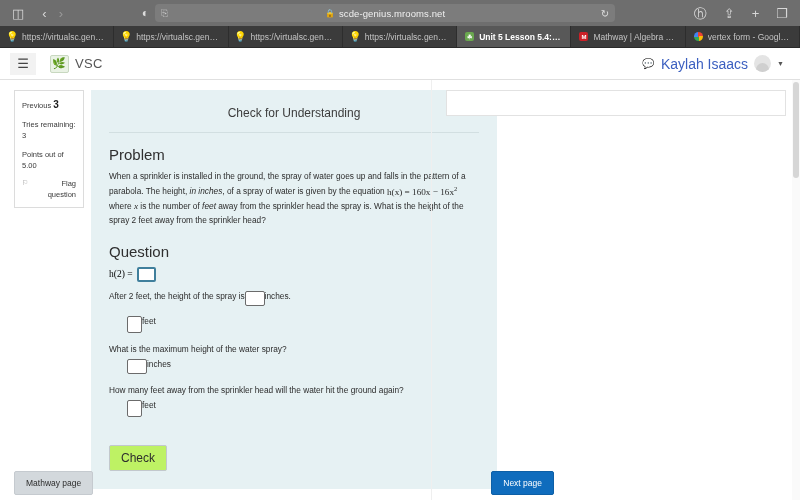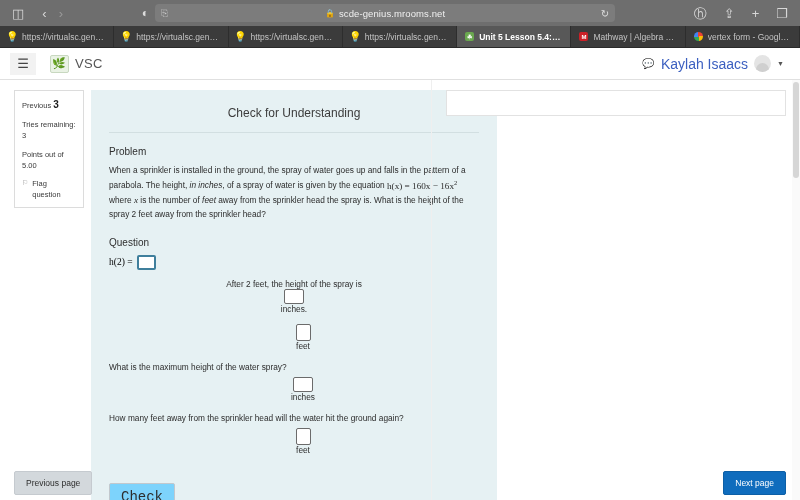--- a/index.html
+++ b/index.html
@@ -118,36 +118,36 @@
   .left-col { width: 84px; flex: 0 0 84px; padding: 10px 0 0 14px; }
 
   .qbox {
     border: 1px solid #dcdcdc; background: #fff;
     padding: 6px 7px; font-size: 7.5px; color: #3a3a3a; line-height: 1.5;
   }
   .qbox .row { margin-bottom: 7px; }
   .qbox .row:last-child { margin-bottom: 0; }
   .qnum-label { font-size: 7.5px; }
   .qnum-value { font-size: 10px; font-weight: bold; color: #1d1d1d; }
-  .flag-row { display: flex; gap: 4px; align-items: flex-start; }
+  .flag-row { display: flex; gap: 17px; align-items: flex-start; text-align: right; }
   .flag-icon { font-size: 7px; color: #8d8d8d; }
 
   .center-col { flex: 1; padding: 10px 0 0 7px; min-width: 0; }
 
   .card {
     background: #e6f1f3; width: 406px;
     padding: 16px 18px 18px 18px;
   }
   .card-title {
     text-align: center; font-size: 12px; color: #3c3c3c;
     padding-bottom: 12px; margin-bottom: 13px;
     border-bottom: 1px solid #d2dfe1;
     font-weight: normal;
   }
-  .section-head { font-size: 10px; color: #2f2f2f; margin-bottom: 7px; }
+  .section-head { font-size: 15px; color: #2f2f2f; margin-bottom: 7px; }
   .prose {
     font-size: 8.3px; color: #2c2c2c; line-height: 1.62;
     margin-bottom: 15px;
   }
   .math { font-family: "Liberation Serif", serif; font-size: 9.2px; }
   .math i { font-style: italic; }
   .math sup { font-size: 6.5px; vertical-align: super; }
   em { font-style: italic; text-align: center; }
 
   .eq-line {
@@ -157,29 +157,29 @@
 
   .ansbox {
     background: #ffffff; border: 1px solid #6b6b6b; border-radius: 2px;
     display: inline-block; vertical-align: middle;
   }
   .ansbox.wide { width: 20px; height: 15px; }
   .ansbox.focused { border: 2px solid #3f7f9c; width: 19px; height: 15px; }
   .ansbox.narrow { width: 15px; height: 17px; }
 
   .qline { font-size: 8.3px; color: #2c2c2c; line-height: 1.6; margin-bottom: 3px; }
-  .inline-answer { font-size: 8.3px; color: #2c2c2c; display: flex; align-items: center; gap: 0; margin-bottom: 10px; flex-direction: column; }
+  .inline-answer { font-size: 8.3px; color: #2c2c2c; display: flex; align-items: flex-start; gap: 0; margin-bottom: 10px; }
   .indent { margin-left: 18px; }
 
   .check-btn {
     margin-top: 18px;
-    background: #7dd3fc; border: 1px solid #c2c8cd; border-radius: 2px;
-    font-size: 14px; color: #2d2d2d;
+    background: #bef264; border: 1px solid #c2c8cd; border-radius: 2px;
+    font-size: 12px; color: #2d2d2d;
     padding: 5px 11px; cursor: pointer;
-    font-family: Liberation Mono, monospace;
+    font-family: Liberation Sans, sans-serif;
   }
 
   .right-col { flex: 1; padding: 10px 14px 0 14px; border-left: 1px solid #efefef; }
   .right-panel {
     border: 1px solid #e2e2e2; background: #fff;
     height: 26px; width: 100%;
   }
 
   
   .footer-nav {
@@ -189,20 +189,21 @@
   }
   .btn-prev {
     background: #d3d8dc; border: 1px solid #c5cacf; border-radius: 2px;
     font-size: 8.5px; color: #2d2d2d; padding: 6px 11px; cursor: pointer;
     font-family: "Liberation Sans", sans-serif;
   }
   .btn-next {
     background: #0f6cbd; border: 1px solid #0d5fa6; border-radius: 2px;
     font-size: 8.5px; color: #ffffff; padding: 6px 11px; cursor: pointer;
     font-family: "Liberation Sans", sans-serif;
+    margin-right: 232px;
   }
 
   
   .scrollbar-track {
     position: absolute; right: 0; top: 0; width: 8px; height: 442px;
     background: #fafafa;
   }
   .scrollbar-thumb {
     position: absolute; right: 1px; top: 2px; width: 6px; height: 96px;
     background: #d6d6d6; border-radius: 3px;
@@ -341,20 +342,20 @@
 
       <button class="check-btn">Check</button>
     </div>
   </div>
 
   <div class="right-col">
     <div class="right-panel"></div>
   </div>
 
   <div class="footer-nav">
-    <button class="btn-prev">Previous page</button>
+    <button class="btn-prev">Mathway page</button>
     <button class="btn-next">Next page</button>
   </div>
 
   <div class="scrollbar-track">
     <div class="scrollbar-thumb"></div>
   </div>
 </div>
 
 </body></html>

